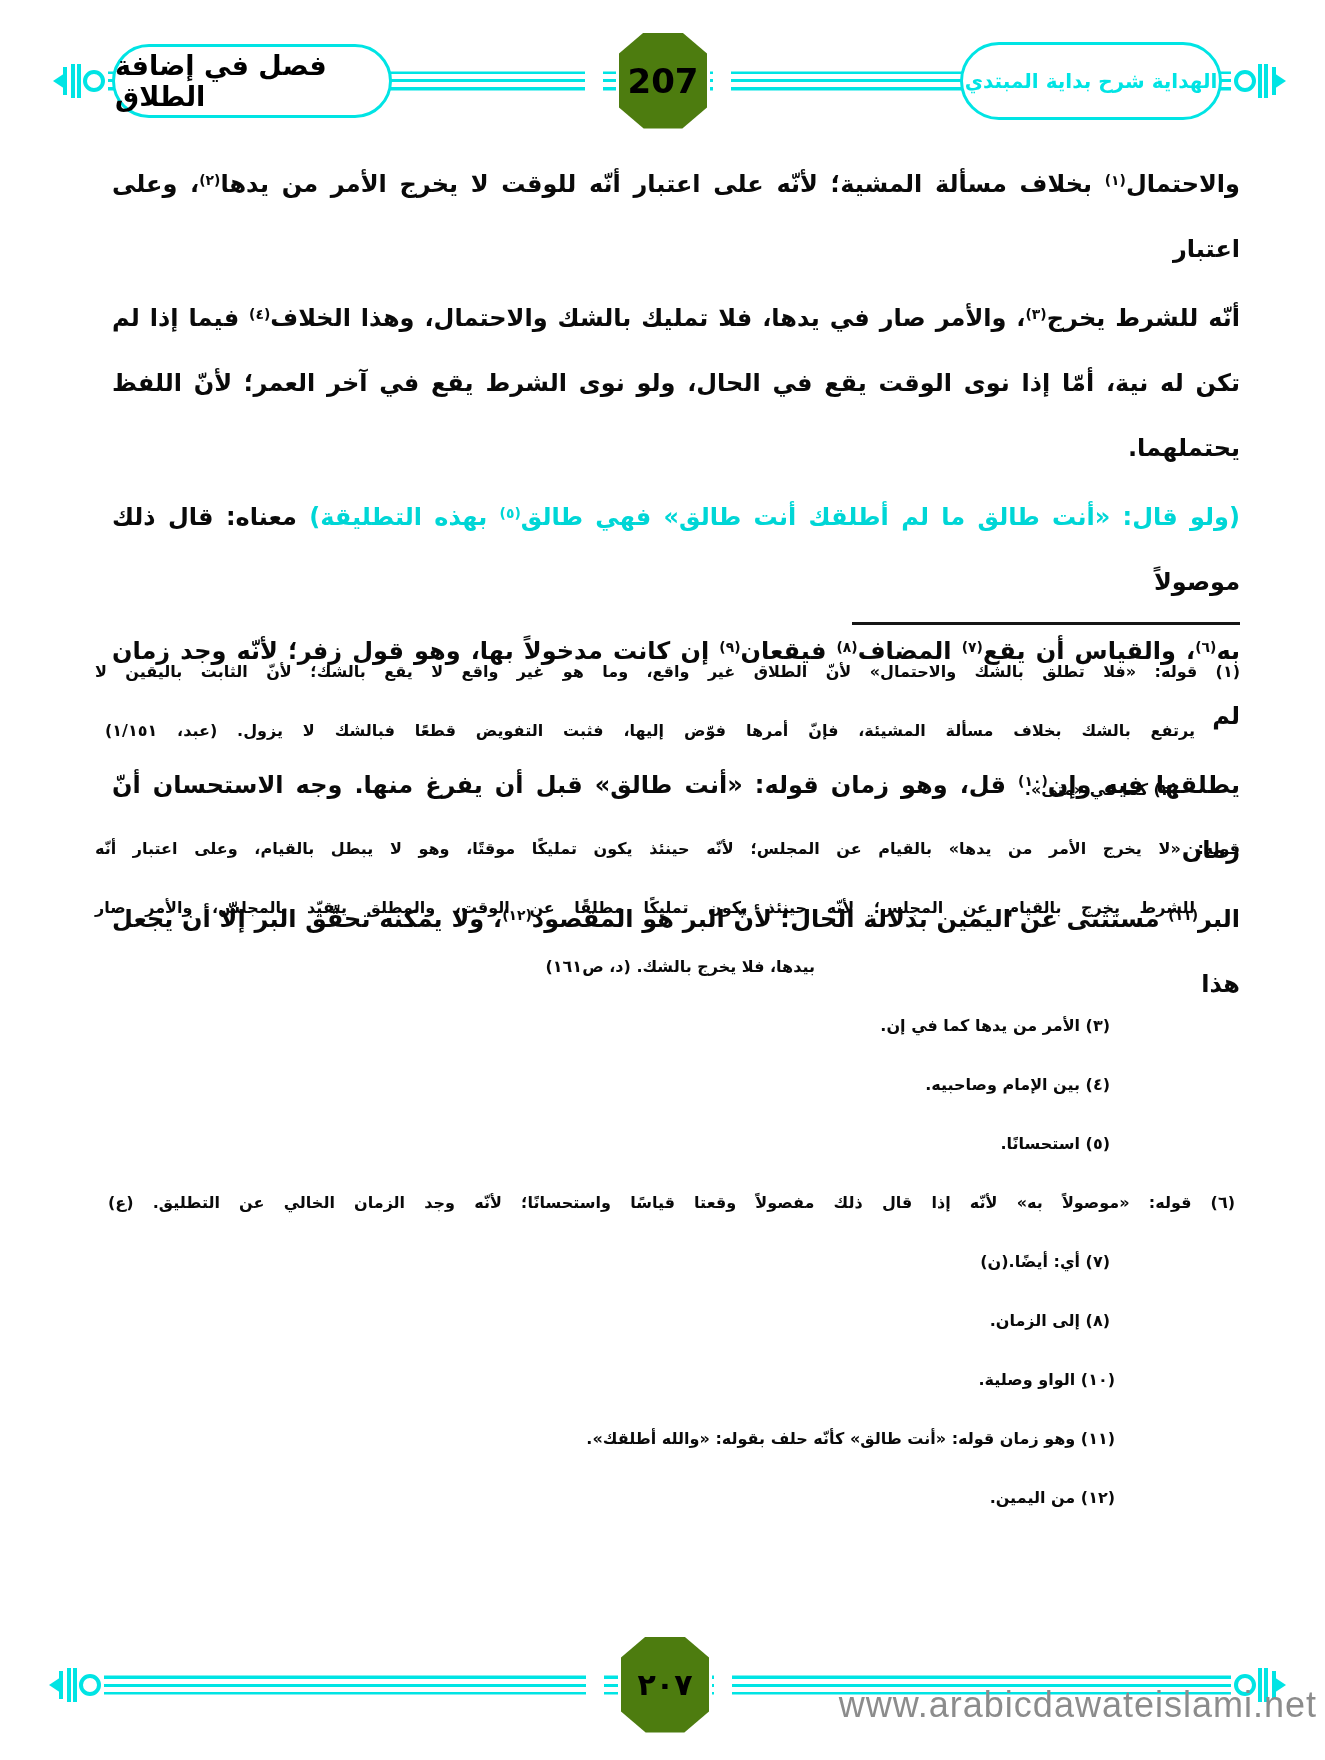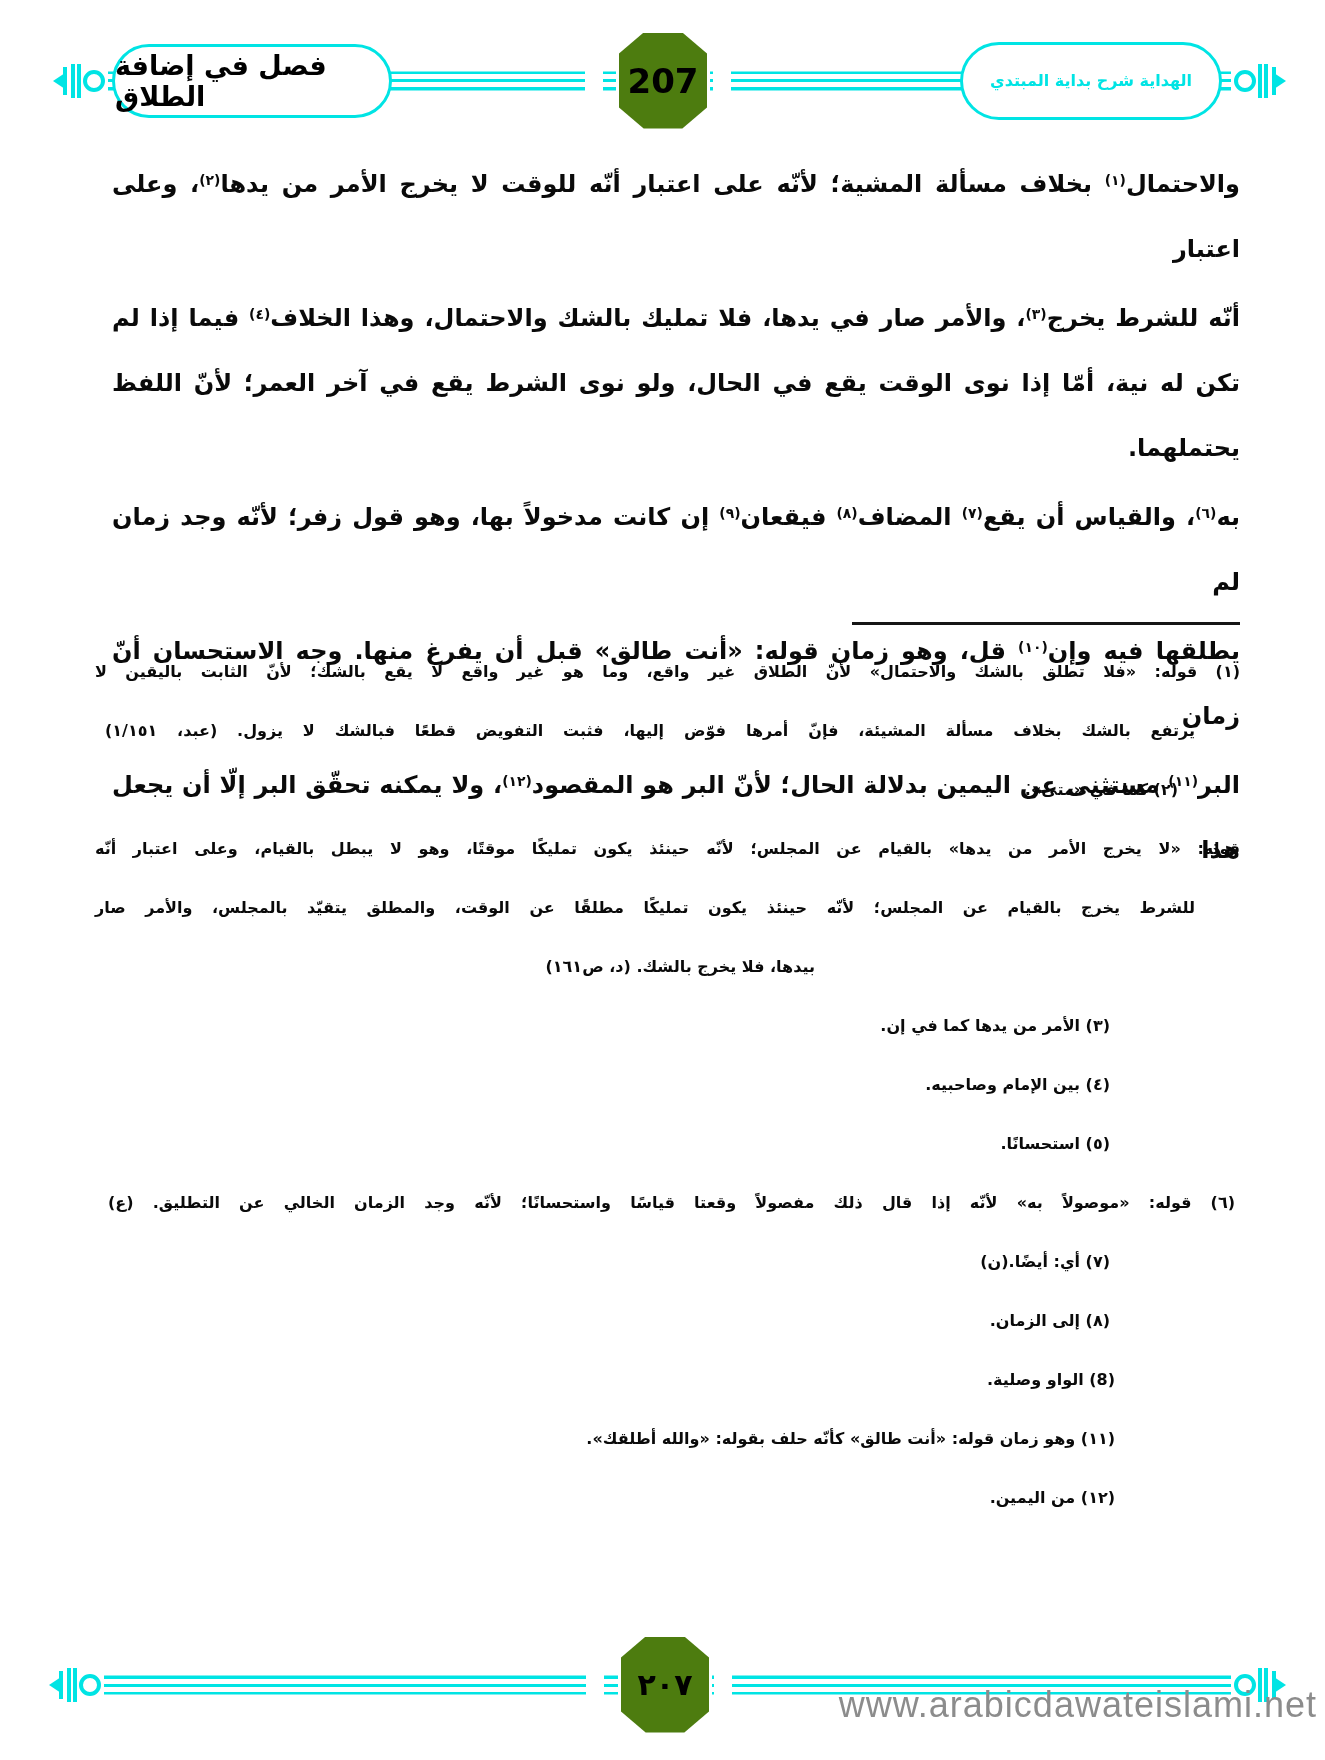--- a/index.html
+++ b/index.html
@@ -22,21 +22,21 @@
       var(--accent) 16px 19px);
   }
   .band .onband{position:absolute;top:50%;transform:translateY(-50%);background:#ffffff;}
   .capsule{
     border:3px solid var(--accent);
     border-radius:999px;
     display:flex;align-items:center;justify-content:center;
     background:#ffffff;box-sizing:border-box;
   }
   .chapter-capsule{left:112px;width:280px;height:74px;font-size:27px;font-weight:bold;color:#000;}
-  .title-capsule{left:960px;width:262px;height:78px;font-size:16px;font-weight:bold;color:var(--accent);}
+  .title-capsule{left:960px;width:262px;height:78px;font-size:20px;font-weight:bold;color:var(--accent);}
   .octo{width:94px;height:102px;background:var(--accent);
     clip-path:polygon(28% 0,72% 0,100% 22%,100% 78%,72% 100%,28% 100%,0 78%,0 22%);
     display:flex;}
   .octo-inner{flex:1;margin:3px;background:#4d7c0f;
     clip-path:polygon(28% 0,72% 0,100% 22%,100% 78%,72% 100%,28% 100%,0 78%,0 22%);
     display:flex;align-items:center;justify-content:center;
     font-size:34px;font-weight:bold;color:#000;}
   .header-octo{left:616px;}
   .clamp{width:18px;height:42px;
     background:repeating-linear-gradient(90deg,
@@ -108,41 +108,42 @@
         <path d="M15 9 V37 M23 6 V40 M29 6 V40" stroke="var(--accent)" stroke-width="4" fill="none"></path>
         <circle cx="44" cy="23" r="9" fill="none" stroke="var(--accent)" stroke-width="4"></circle>
       </svg>
     </div>
   </div>
 
   <div class="body-text" dir="rtl" lang="ar">
       <div class="tline j"><span class="seg-n">والاحتمال</span><span class="seg-sup">(١)</span><span class="seg-n"> بخلاف مسألة المشية؛ لأنّه على اعتبار أنّه للوقت لا يخرج الأمر من يدها</span><span class="seg-sup">(٢)</span><span class="seg-n">، وعلى اعتبار</span></div>
       <div class="tline j"><span class="seg-n">أنّه للشرط يخرج</span><span class="seg-sup">(٣)</span><span class="seg-n">، والأمر صار في يدها، فلا تمليك بالشك والاحتمال، وهذا الخلاف</span><span class="seg-sup">(٤)</span><span class="seg-n"> فيما إذا لم</span></div>
       <div class="tline j"><span class="seg-n">تكن له نية، أمّا إذا نوى الوقت يقع في الحال، ولو نوى الشرط يقع في آخر العمر؛ لأنّ اللفظ يحتملهما.</span></div>
+      <div class="tline j"><span class="seg-c">(ولو قال: «أنت طالق ما لم أطلقك أنت طالق» فهي طالق</span><span class="seg-csup">(٥)</span><span class="seg-c"> بهذه التطليقة)</span><span class="seg-n"> معناه: قال ذلك موصولاً</span></div>
       <div class="tline j"><span class="seg-n">به</span><span class="seg-sup">(٦)</span><span class="seg-n">، والقياس أن يقع</span><span class="seg-sup">(٧)</span><span class="seg-n"> المضاف</span><span class="seg-sup">(٨)</span><span class="seg-n"> فيقعان</span><span class="seg-sup">(٩)</span><span class="seg-n"> إن كانت مدخولاً بها، وهو قول زفر؛ لأنّه وجد زمان لم</span></div>
       <div class="tline j"><span class="seg-n">يطلقها فيه وإن</span><span class="seg-sup">(١٠)</span><span class="seg-n"> قل، وهو زمان قوله: «أنت طالق» قبل أن يفرغ منها. وجه الاستحسان أنّ زمان</span></div>
       <div class="tline j"><span class="seg-n">البر</span><span class="seg-sup">(١١)</span><span class="seg-n"> مستثنى عن اليمين بدلالة الحال؛ لأنّ البر هو المقصود</span><span class="seg-sup">(١٢)</span><span class="seg-n">، ولا يمكنه تحقّق البر إلّا أن يجعل هذا</span></div>
     </div>
 
   <div class="fn-sep"></div>
 
   <div class="footnotes" dir="rtl" lang="ar">
       <div class="tline j" style="margin-left: 10px;"><span class="seg-b">(١) قوله: «فلا تطلق بالشك والاحتمال» </span><span class="seg-n">لأنّ الطلاق غير واقع، وما هو غير واقع لا يقع بالشك؛ لأنّ الثابت باليقين لا</span></div>
       <div class="tline j" style="margin-right: 45px; margin-left: 20px;"><span class="seg-n">يرتفع بالشك بخلاف مسألة المشيئة، فإنّ أمرها فوّض إليها، فثبت التفويض قطعًا فبالشك لا يزول. (عبد، ١/١٥١)</span></div>
       <div class="tline r" style="margin-right: 62px;"><span class="seg-n">(٢) كما في «متى».</span></div>
       <div class="tline j" style="margin-left: 10px;"><span class="seg-b">قوله: «لا يخرج الأمر من يدها» </span><span class="seg-n">بالقيام عن المجلس؛ لأنّه حينئذ يكون تمليكًا موقتًا، وهو لا يبطل بالقيام، وعلى اعتبار أنّه</span></div>
       <div class="tline j" style="margin-right: 45px; margin-left: 10px;"><span class="seg-n">للشرط يخرج بالقيام عن المجلس؛ لأنّه حينئذ يكون تمليكًا مطلقًا عن الوقت، والمطلق يتقيّد بالمجلس، والأمر صار</span></div>
       <div class="tline r" style="margin-right: 425px;"><span class="seg-n">بيدها، فلا يخرج بالشك. (د، ص١٦١)</span></div>
       <div class="tline r" style="margin-right: 130px;"><span class="seg-n">(٣) الأمر من يدها كما في إن.</span></div>
       <div class="tline r" style="margin-right: 130px;"><span class="seg-n">(٤) بين الإمام وصاحبيه.</span></div>
       <div class="tline r" style="margin-right: 130px;"><span class="seg-n">(٥) استحسانًا.</span></div>
       <div class="tline j" style="margin-right: 5px; margin-left: 23px;"><span class="seg-b">(٦) قوله: «موصولاً به» </span><span class="seg-n">لأنّه إذا قال ذلك مفصولاً وقعتا قياسًا واستحسانًا؛ لأنّه وجد الزمان الخالي عن التطليق. (ع)</span></div>
       <div class="tline r" style="margin-right: 130px;"><span class="seg-n">(٧) أي: أيضًا.(ن)</span></div>
       <div class="tline r" style="margin-right: 130px;"><span class="seg-n">(٨) إلى الزمان.</span></div>
-      <div class="tline r" style="margin-right: 125px;"><span class="seg-n">(8) الواو وصلية.</span></div>
+      <div class="tline r" style="margin-right: 125px;"><span class="seg-n">(١٠) الواو وصلية.</span></div>
       <div class="tline r" style="margin-right: 125px;"><span class="seg-n">(١١) وهو زمان قوله: «أنت طالق» كأنّه حلف بقوله: «والله أطلقك».</span></div>
       <div class="tline r" style="margin-right: 125px;"><span class="seg-n">(١٢) من اليمين.</span></div>
     </div>
 
   <div class="band footer-band">
     <div class="track"></div>
 
     <div class="onband ornament" style="left:46px;">
       <svg width="58" height="46" viewBox="0 0 58 46">
         <path d="M3 23 L15 15 L15 31 Z" fill="var(--accent)"></path>

